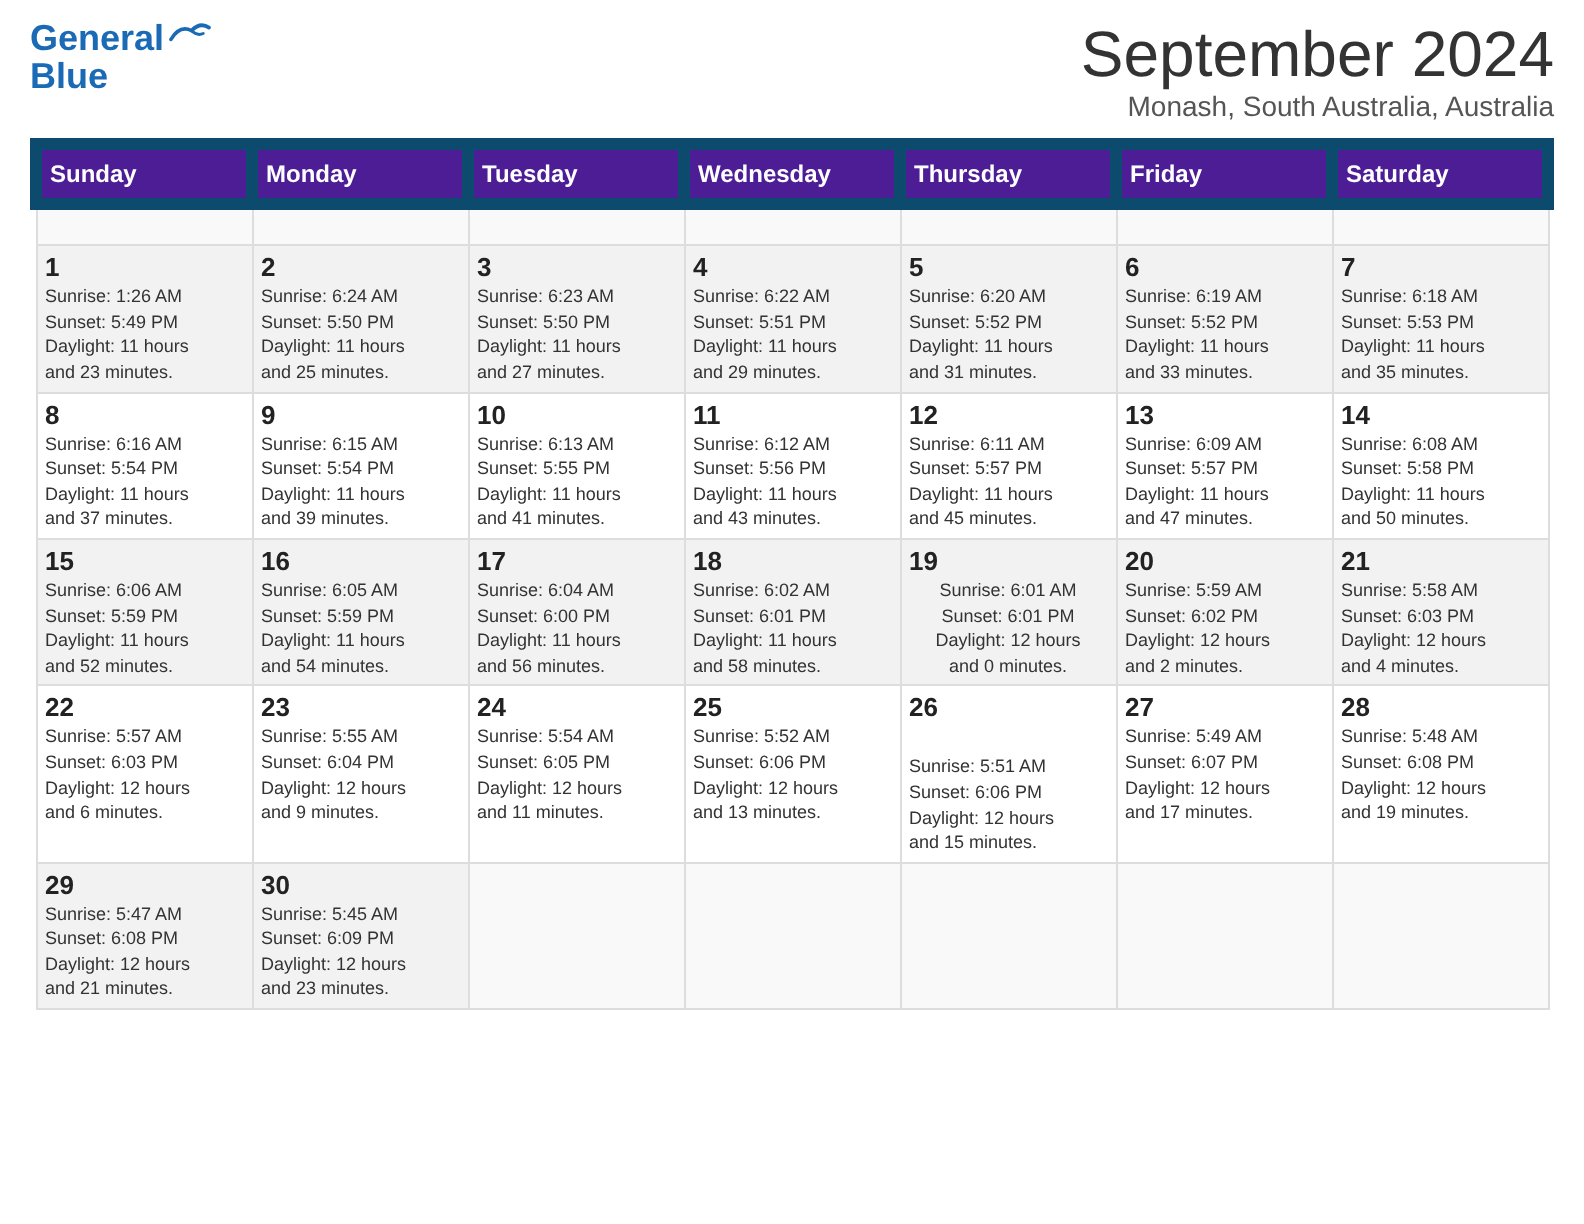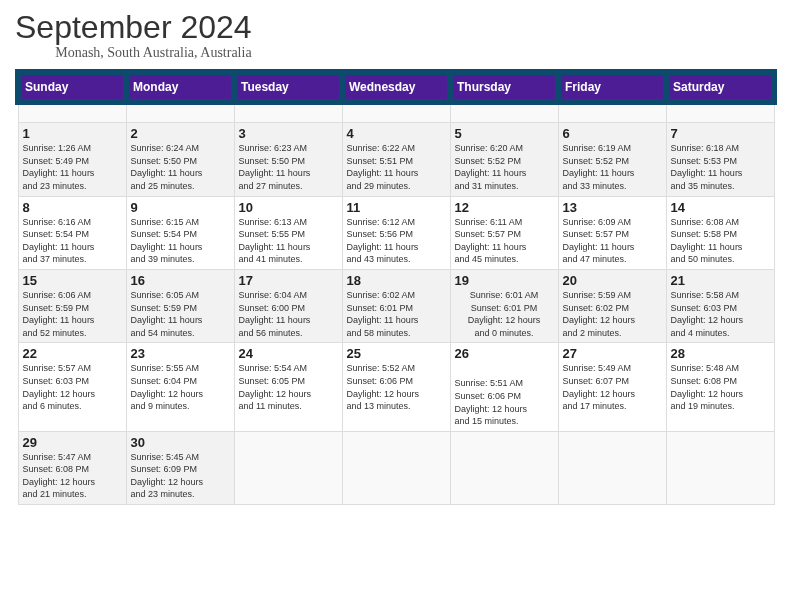--- a/index.html
+++ b/index.html
@@ -38,21 +38,20 @@
     }
     .month-title {
       font-size: 32px;
       font-weight: normal;
       color: #333;
       line-height: 1.1;
     }
     .location-subtitle {
       font-size: 14px;
       color: #555;
-      font-family: Liberation Serif, serif;
     }
     .calendar {
       width: 100%;
       border-collapse: collapse;
     }
     .calendar th {
       background-color: #4c1d95;
       color: #fff;
       font-size: 12px;
       font-weight: bold;
@@ -89,20 +88,32 @@
     }
     .empty-cell {
       background: #f9f9f9 !important;
     }
   </style>
 </head>
 <body>
 
 <div class="page">
   <div class="header">
+    <div class="logo">
+      <div style="display:flex; align-items:center;">
+        <div style="font-size:18px; font-weight:bold; color:#333; line-height:1.1;">
+          <span style="color:#1a6ab5;">General</span>
+        </div>
+        <svg class="logo-bird" viewBox="0 0 30 18" style="margin-left:2px; margin-top:-8px;">
+          <path d="M2,14 Q8,4 16,8 Q22,2 28,6" stroke="#1a6ab5" stroke-width="2.5" fill="none" stroke-linecap="round"></path>
+          <path d="M16,8 Q20,12 24,10" stroke="#1a6ab5" stroke-width="2" fill="none" stroke-linecap="round"></path>
+        </svg>
+      </div>
+      <div style="font-size:18px; font-weight:bold; color:#1a6ab5; margin-top:-2px;">Blue</div>
+    </div>
     <div class="title-block">
       <div class="month-title">September 2024</div>
       <div class="location-subtitle">Monash, South Australia, Australia</div>
     </div>
   </div>
 
   <table class="calendar">
     <thead>
       <tr>
         <th>Sunday</th>

